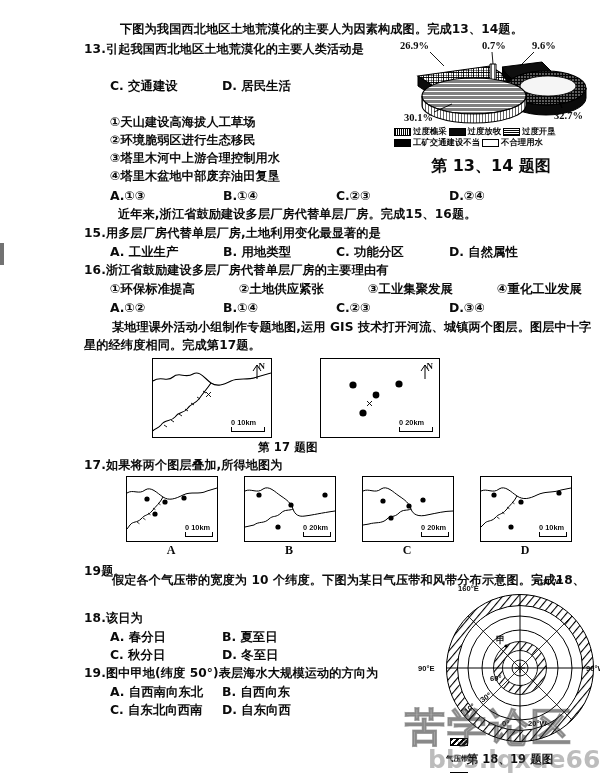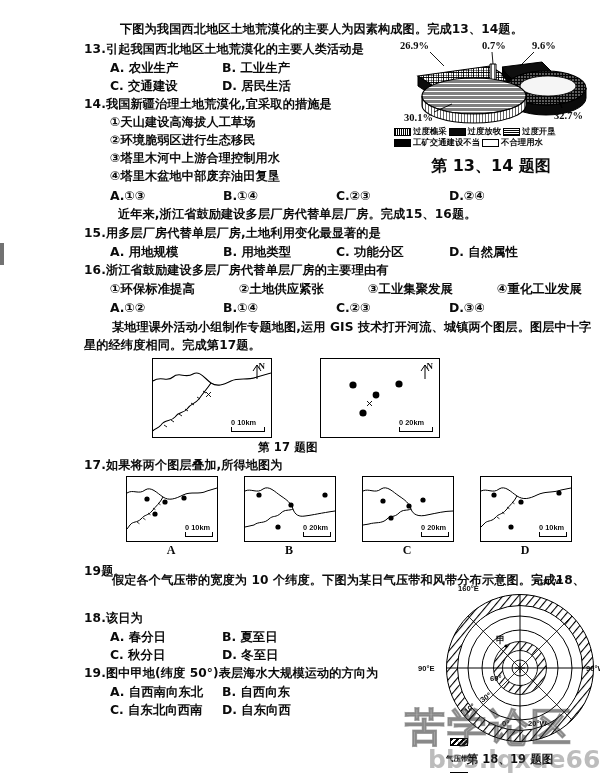--- a/index.html
+++ b/index.html
@@ -103,30 +103,25 @@
 <body>
 
 <div class="page">
 
   <div class="edge-mark"></div>
 
   <div class="txt cn" style="left:120px; top:22px;">下图为我国西北地区土地荒漠化的主要人为因素构成图。完成13、14题。</div>
 
   <div class="txt cn" style="left:84px; top:42px;">13.引起我国西北地区土地荒漠化的主要人类活动是</div>
 
-  <div class="opt-row cn" style="left:110px; top:60px;">
-    <span style="width:112px;">A. 农业生产</span>
-    <span>B. 工业生产</span>
-  </div>
   <div class="opt-row cn" style="left:110px; top:78px;">
     <span style="width:112px;">C. 交通建设</span>
     <span>D. 居民生活</span>
   </div>
 
-  <div class="txt cn" style="left:84px; top:97px;">14.我国新疆治理土地荒漠化,宜采取的措施是</div>
   <div class="txt cn" style="left:110px; top:115px;">①天山建设高海拔人工草场</div>
   <div class="txt cn" style="left:110px; top:133px;">②环境脆弱区进行生态移民</div>
   <div class="txt cn" style="left:110px; top:151px;">③塔里木河中上游合理控制用水</div>
   <div class="txt cn" style="left:110px; top:169px;">④塔里木盆地中部废弃油田复垦</div>
 
   <div class="opt-row cn" style="left:110px; top:188px;">
     <span style="width:113px;">A.①③</span>
     <span style="width:113px;">B.①④</span>
     <span style="width:113px;">C.②③</span>
     <span>D.②④</span>
@@ -214,21 +209,21 @@
       </div>
     </div>
 
     <div class="figcap" style="top:116px;">第 13、14 题图</div>
   </div>
 
   <div class="txt cn" style="left:118px; top:207px;">近年来,浙江省鼓励建设多层厂房代替单层厂房。完成15、16题。</div>
 
   <div class="txt cn" style="left:84px; top:226px;">15.用多层厂房代替单层厂房,土地利用变化最显著的是</div>
   <div class="opt-row cn" style="left:110px; top:244px;">
-    <span style="width:113px;">A. 用地规模</span>
+    <span style="width:113px;">A. 工业生产</span>
     <span style="width:113px;">B. 用地类型</span>
     <span style="width:113px;">C. 功能分区</span>
     <span>D. 自然属性</span>
   </div>
 
   <div class="txt cn" style="left:84px; top:263px;">16.浙江省鼓励建设多层厂房代替单层厂房的主要理由有</div>
   <div class="opt-row cn" style="left:110px; top:281px;gap:16px;">
     <span style="width:113px;">①环保标准提高</span>
     <span style="width:113px;">②土地供应紧张</span>
     <span style="width:113px;">③工业集聚发展</span>

